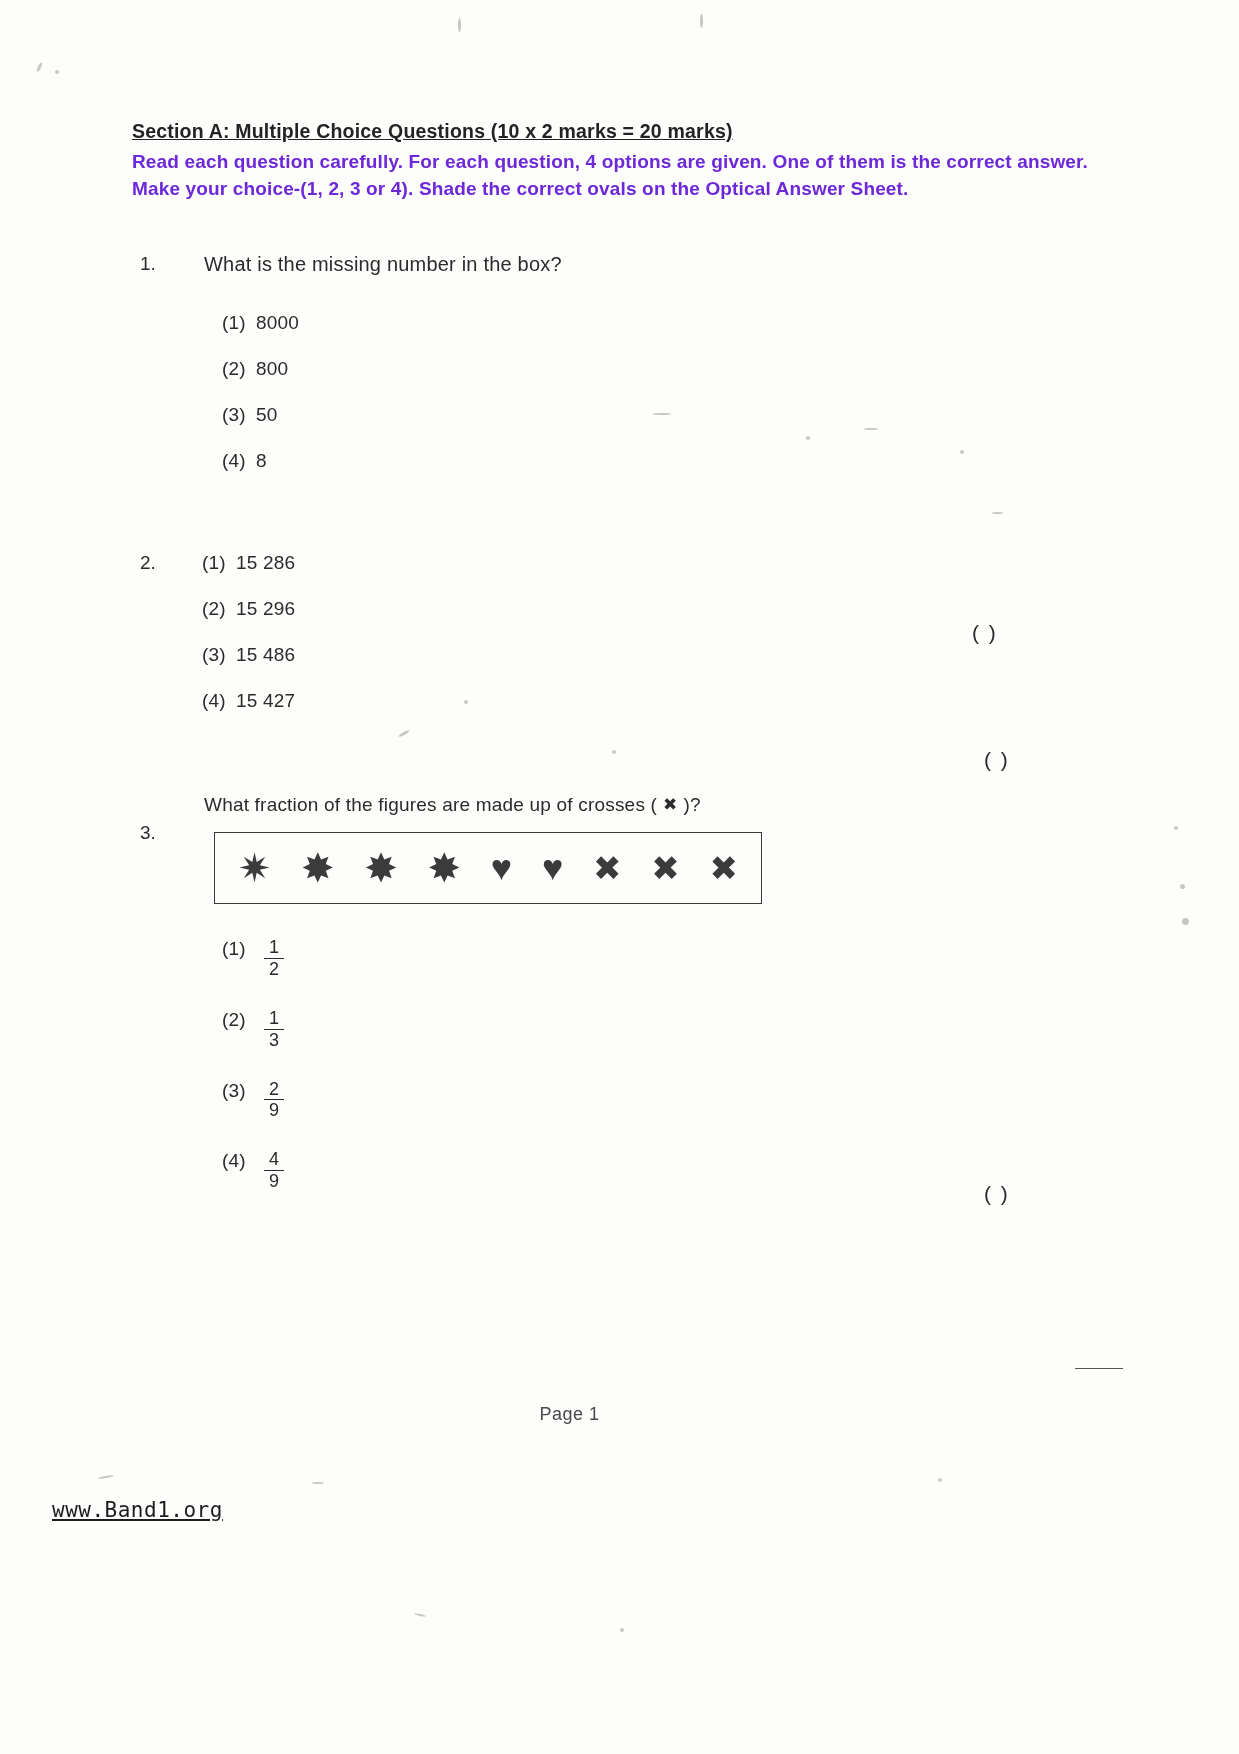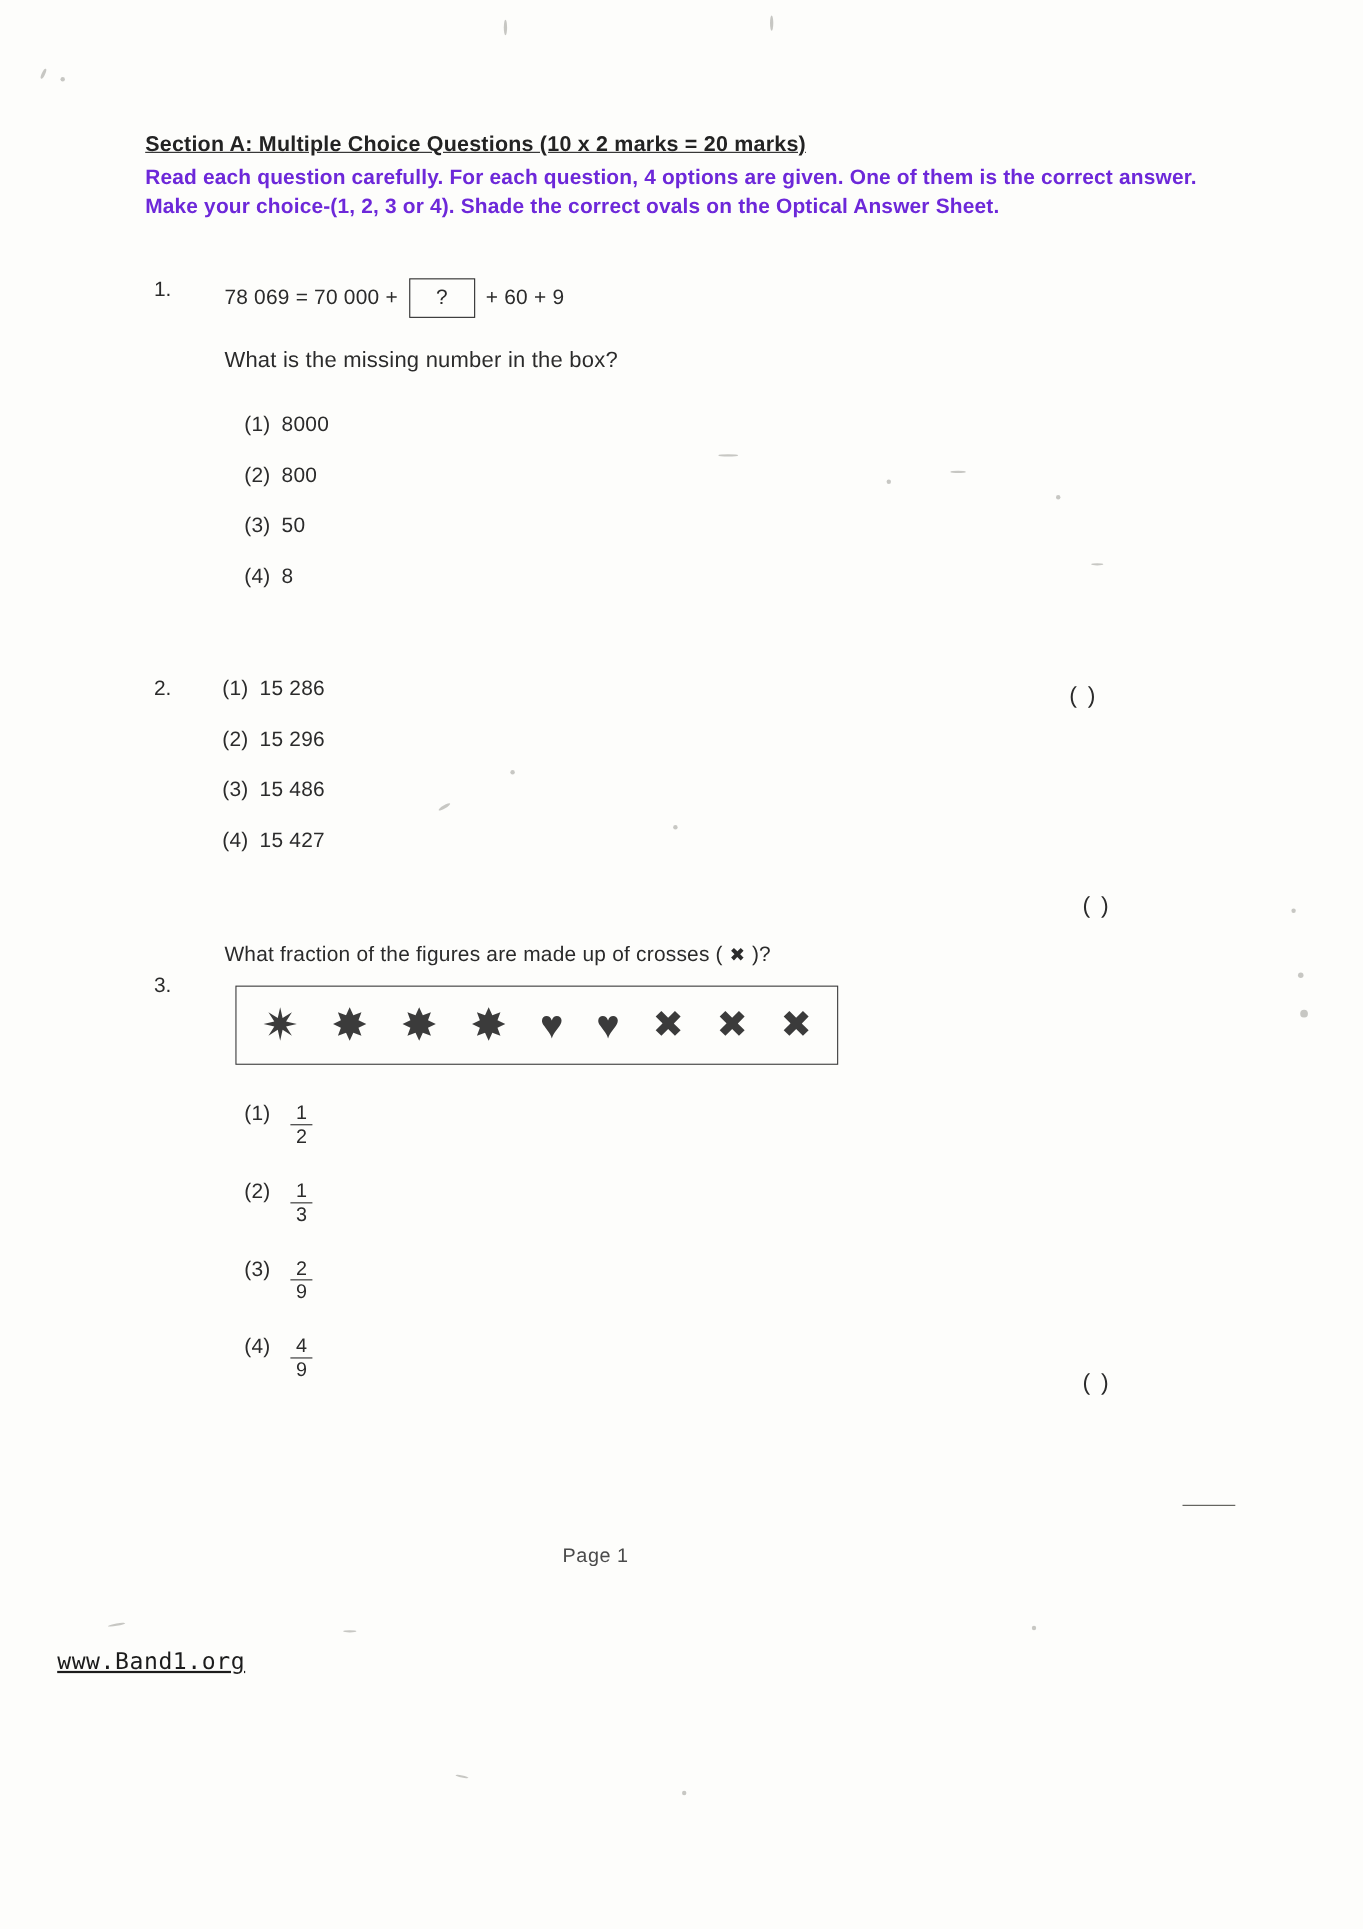--- a/index.html
+++ b/index.html
@@ -151,20 +151,21 @@
   }
   .page-footer {
     position: absolute;
     top: 1404px;
     left: 0;
     width: 1083px;
     text-align: center;
     font-size: 18px;
     color: #4a4a4a;
     letter-spacing: .5px;
+    padding-left: 28px;
   }
   .watermark {
     position: absolute;
     left: 52px;
     top: 1498px;
     font-family: "DejaVu Sans Mono", monospace;
     font-size: 21px;
     color: #1c1c1c;
     letter-spacing: .5px;
     text-decoration: underline;
@@ -203,25 +204,20 @@
 
   <div class="content">
 
     <div class="section-head">Section A: Multiple Choice Questions (10 x 2 marks = 20 marks)</div>
 
     <p class="instructions">Read each question carefully. For each question, 4 options are given. One of them is the correct answer. Make your choice-(1, 2, 3 or 4). Shade the correct ovals on the Optical Answer Sheet.</p>
 
     <div class="question" style="margin-top:50px;">
       <div class="q-num">1.</div>
       <div class="q-body">
-        <div class="q-stem">
-          <span>78 069 = 70 000 +</span>
-          <span class="missing-box">?</span>
-          <span>+ 60 + 9</span>
-        </div>
         <div class="q-sub">What is the missing number in the box?</div>
         <div class="options">
           <div class="option">
             <span class="opt-label">(1)</span>
             <span>8000</span>
           </div>
           <div class="option">
             <span class="opt-label">(2)</span>
             <span>800</span>
           </div>

